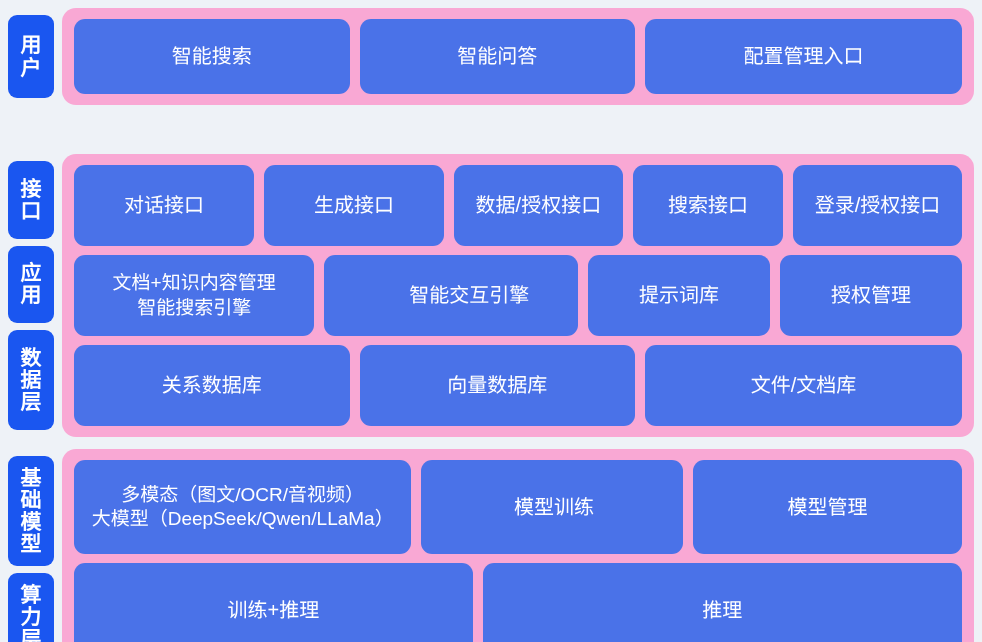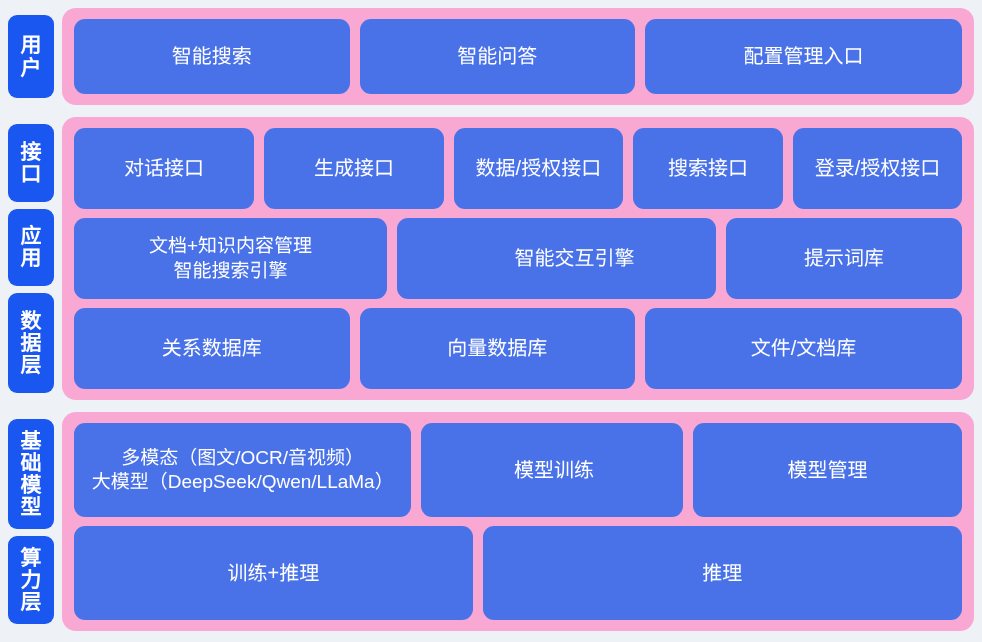--- a/index.html
+++ b/index.html
@@ -27,21 +27,21 @@
   }
 
   
   .band {
     display: flex;
     align-items: stretch;
     gap: 8px;
     flex: 0 0 auto;
   }
   .band-users    { height: 97px; }
-  .band-platform { height: 283px; }
+  .band-platform { height: 283px; margin-top: 37px; }
   .band-infra    { height: 219px; }
 
   
   .rail {
     width: 46px;
     flex: 0 0 46px;
     display: flex;
     flex-direction: column;
     gap: 7px;
     padding: 7px 0;
@@ -166,20 +166,21 @@
         <div class="cell f-165">数据/授权接口</div>
         <div class="cell f-145">搜索接口</div>
         <div class="cell f-165">登录/授权接口</div>
       </div>
 
       <div class="row">
         <div class="cell multiline f-250">文档+知识内容管理
 智能搜索引擎</div>
         <div class="cell f-225">智能交互引擎</div>
         <div class="cell f-185">提示词库</div>
+        <div class="cell f-185">授权管理</div>
       </div>
 
       <div class="row">
         <div class="cell f-250">关系数据库</div>
         <div class="cell f-250">向量数据库</div>
         <div class="cell f-290">文件/文档库</div>
       </div>
 
     </div>
   </div>

